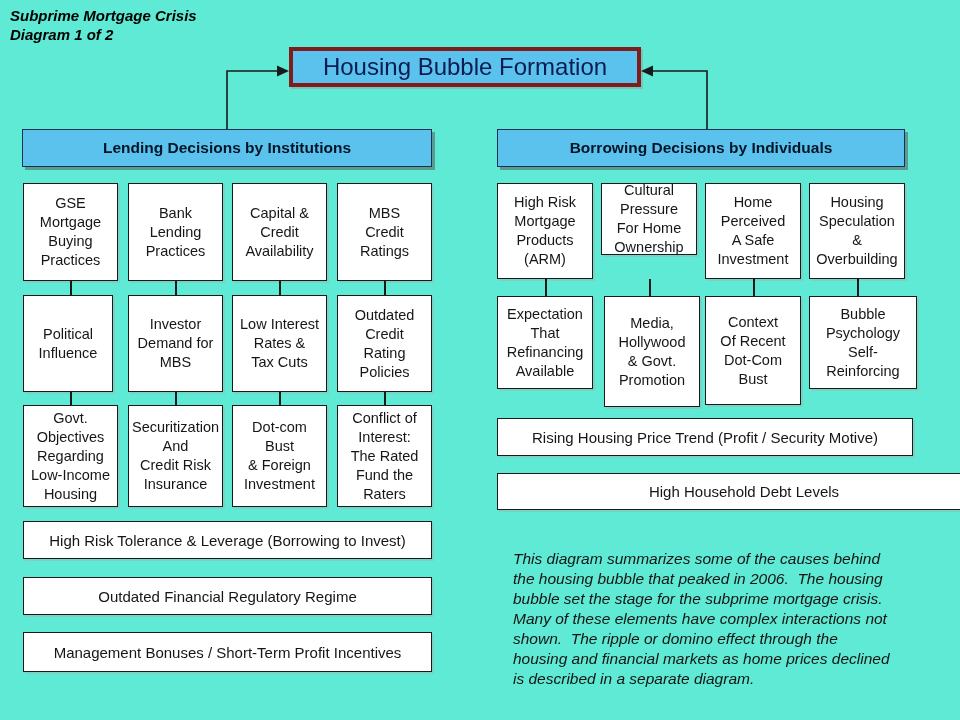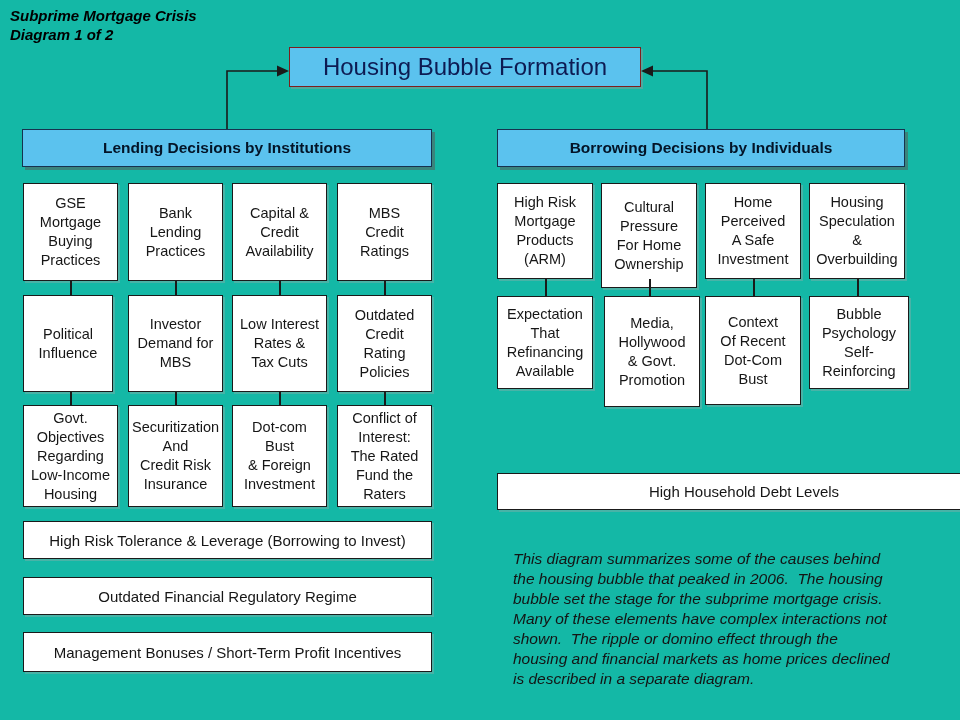--- a/index.html
+++ b/index.html
@@ -1,29 +1,29 @@
 <!DOCTYPE html>
 <html><head>
 <meta charset="utf-8">
 <style>
   html,body{margin:0;padding:0;background:#ffffff;}
   #stage{
-    position:relative;width:960px;height:720px;background:#14b8a6;overflow:hidden;
+    position:relative;width:960px;height:720px;background:#5eead4;overflow:hidden;
     font-family:"Liberation Sans",sans-serif;color:#111;
   }
   .abs{position:absolute;box-sizing:border-box;}
   
   .doc-title{
     left:10px;top:6px;font-weight:bold;font-style:italic;font-size:15px;line-height:19px;
     color:#000;white-space:pre-line;
   }
   
   .main-box{
     left:289px;top:47px;width:352px;height:40px;background:#5BC2EE;
-    border:1px solid #7f1d1d;display:flex;align-items:center;justify-content:center;
+    border:4px solid #7f1d1d;display:flex;align-items:center;justify-content:center;
     font-size:24px;color:#0d1b52;box-shadow:2px 2px 0 rgba(150,150,150,0.45);
   }
   
   .hdr{
     height:38px;background:#5BC2EE;border:1px solid #16324f;
     display:flex;align-items:center;justify-content:center;
     font-size:15.5px;font-weight:bold;color:#031427;
     box-shadow:3px 3px 0 rgba(90,90,90,0.55);
   }
   .hdr-left{left:22px;top:129px;width:410px;}
@@ -124,21 +124,21 @@
   <div class="abs vline" style="left:384px;top:392px;height:13px"></div>
 
   <div class="abs wide" style="left:23px;top:521px;width:409px;height:38px">High Risk Tolerance &amp; Leverage (Borrowing to Invest)</div>
   <div class="abs wide" style="left:23px;top:577px;width:409px;height:38px">Outdated Financial Regulatory Regime</div>
   <div class="abs wide" style="left:23px;top:632px;width:409px;height:40px">Management Bonuses / Short-Term Profit Incentives</div>
 
   <div class="abs cell" style="left:497px;top:183px;width:96px;height:96px">High Risk
 Mortgage
 Products
 (ARM)</div>
-  <div class="abs cell" style="left:601px;top:183px;width:96px;height:105px">Cultural
+  <div class="abs cell" style="left:601px;top:183px;width:96px;height:72px">Cultural
 Pressure
 For Home
 Ownership</div>
   <div class="abs cell" style="left:705px;top:183px;width:96px;height:96px">Home
 Perceived
 A Safe
 Investment</div>
   <div class="abs cell" style="left:809px;top:183px;width:96px;height:96px">Housing
 Speculation
 &amp;
@@ -149,30 +149,31 @@
 Refinancing
 Available</div>
   <div class="abs cell" style="left:604px;top:296px;width:96px;height:111px">Media,
 Hollywood
 &amp; Govt.
 Promotion</div>
   <div class="abs cell" style="left:705px;top:296px;width:96px;height:109px">Context
 Of Recent
 Dot-Com
 Bust</div>
-  <div class="abs cell" style="left:809px;top:296px;width:100px;height:93px">Bubble
+  <div class="abs cell" style="left:809px;top:296px;width:108px;height:93px">Bubble
 Psychology
 Self-
 Reinforcing</div>
 
   <div class="abs vline" style="left:545px;top:279px;height:17px"></div>
   <div class="abs vline" style="left:649px;top:279px;height:17px"></div>
   <div class="abs vline" style="left:753px;top:279px;height:17px"></div>
   <div class="abs vline" style="left:857px;top:279px;height:17px"></div>
 
+  <div class="abs wide" style="left:497px;top:418px;width:416px;height:38px">Rising Housing Price Trend (Profit / Security Motive)</div>
   <div class="abs wide" style="left:497px;top:473px;width:494px;height:37px">High Household Debt Levels</div>
 
   <div class="abs note">This diagram summarizes some of the causes behind
 the housing bubble that peaked in 2006.  The housing
 bubble set the stage for the subprime mortgage crisis.
 Many of these elements have complex interactions not
 shown.  The ripple or domino effect through the
 housing and financial markets as home prices declined
 is described in a separate diagram.</div>
 

